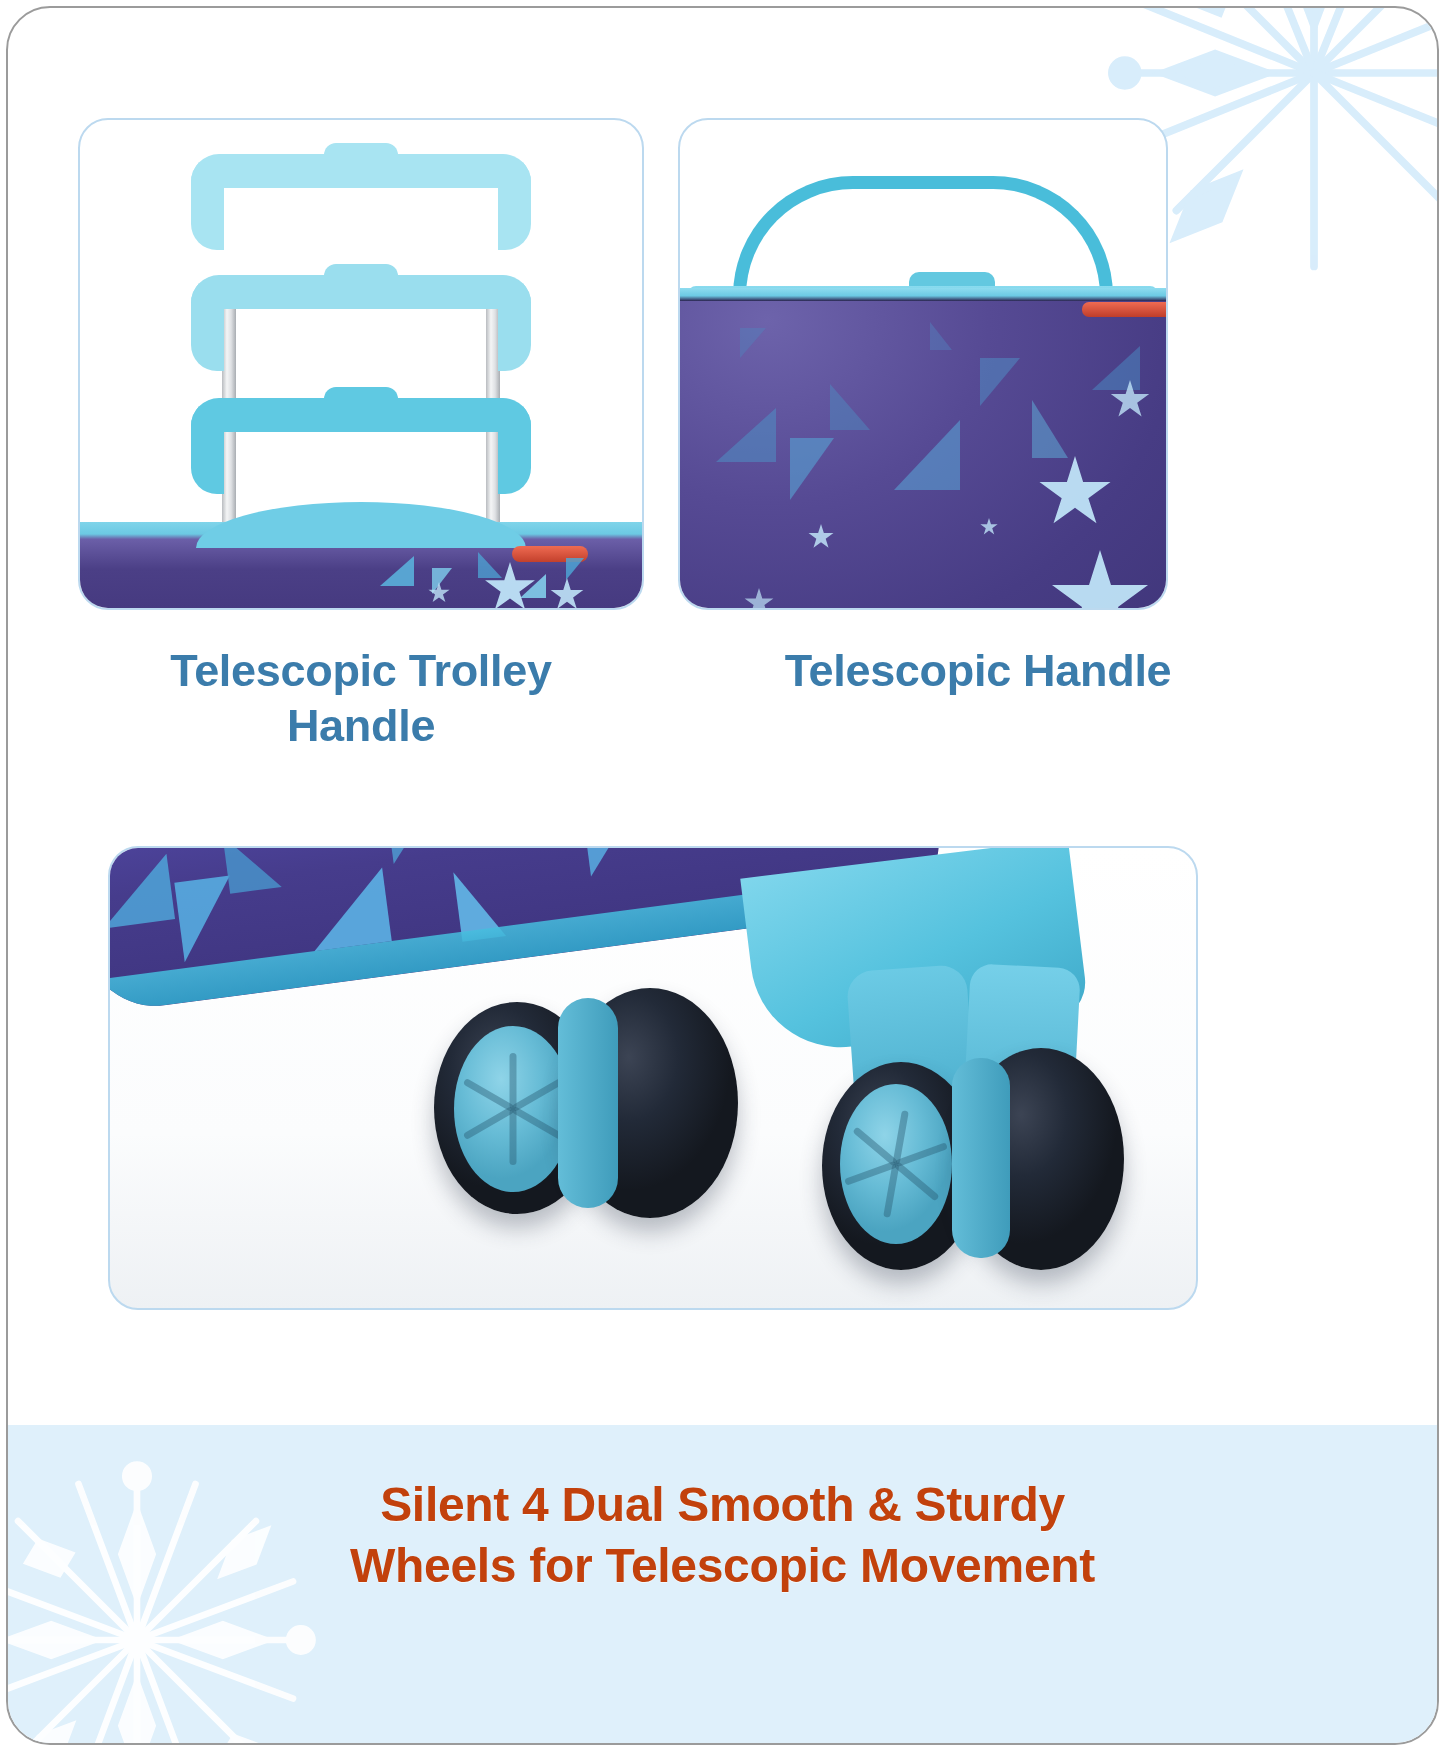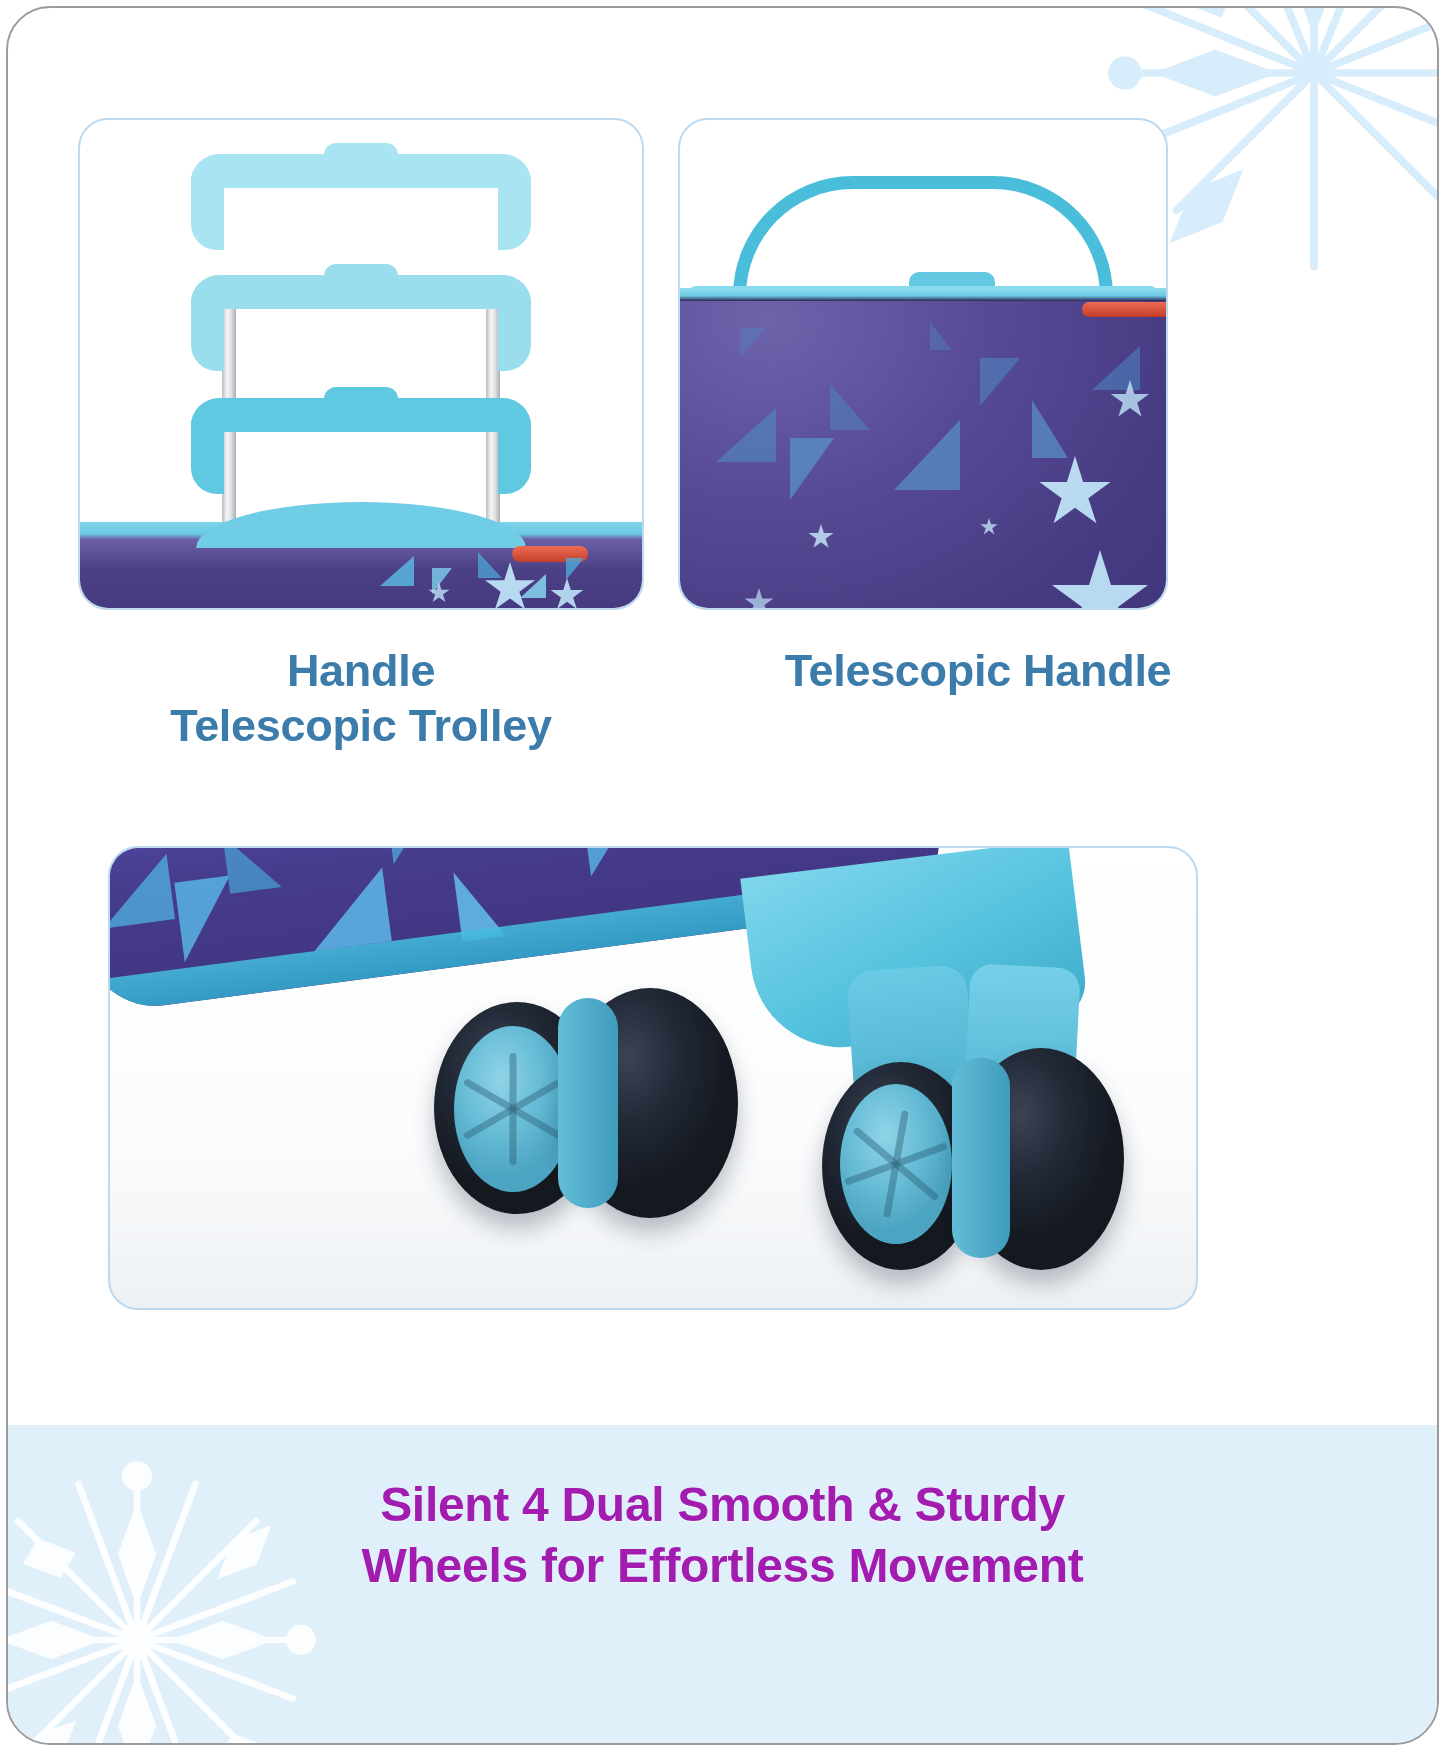--- a/index.html
+++ b/index.html
@@ -213,21 +213,21 @@
   }
   #cap-handle {
     left: 670px; top: 636px;
     width: 600px;
     font-size: 45px;
   }
   #cap-wheels {
     left: 0; top: 1466px;
     width: 100%;
     font-size: 48px;
-    color: #a21caf;
+    color: #c2410c;
     line-height: 1.28;
     text-shadow: 0 1px 0 rgba(255,255,255,.6);
   }
 
   
   #panel-wheels {
     position: absolute;
     left: 100px; top: 838px;
     width: 1090px; height: 464px;
     border: 2px solid #bcd9ef;
@@ -418,22 +418,22 @@
         <div class="star" style="left:370px; top:262px; width:100px; height:100px; opacity:.95;"></div>
         <div class="star" style="left:128px; top:236px; width:26px; height:26px; opacity:.85;"></div>
         <div class="star" style="left:300px; top:230px; width:18px; height:18px; opacity:.8;"></div>
         <div class="star" style="left:430px; top:92px;  width:40px; height:40px; opacity:.8;"></div>
         <div class="star" style="left:64px;  top:300px; width:30px; height:30px; opacity:.7;"></div>
       </div>
     </div>
   </div>
 
   <div class="caption" id="cap-trolley">
+    <div>Telescopic Trolley</div>
     <div>Handle</div>
-    <div>Telescopic Trolley</div>
   </div>
 
   <div class="caption" id="cap-handle">
     <div>Telescopic Handle</div>
   </div>
 
   <div id="panel-wheels">
 
     <div id="shell">
       <div class="tri" style="left:20px;  top:40px;  border-width:0 0 66px 72px;  border-color:transparent transparent #4fa4d8 transparent; opacity:.85;"></div>
@@ -472,16 +472,16 @@
       <div class="spoke" style="transform:translate(-50%,0) rotate(190deg);"></div>
       <div class="spoke" style="transform:translate(-50%,0) rotate(250deg);"></div>
       <div class="spoke" style="transform:translate(-50%,0) rotate(310deg);"></div>
     </div>
     <div class="tire" style="left:848px; top:200px; width:166px; height:222px;"></div>
     <div style="position:absolute; left:842px; top:210px; width:58px; height:200px; background:linear-gradient(90deg,#63bdd8,#3f9cbb); border-radius:28px;"></div>
   </div>
 
   <div class="caption" id="cap-wheels">
     <div>Silent 4 Dual Smooth &amp; Sturdy</div>
-    <div>Wheels for Effortless Movement</div>
+    <div>Wheels for Telescopic Movement</div>
   </div>
 
 </div>
 
 </body></html>

